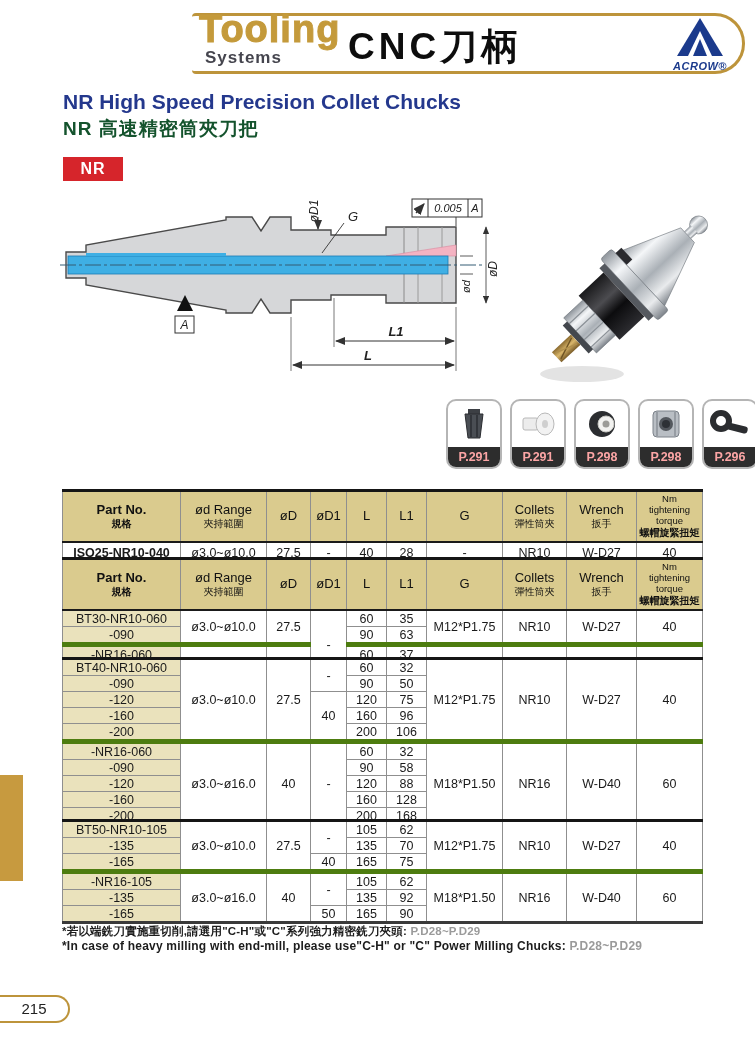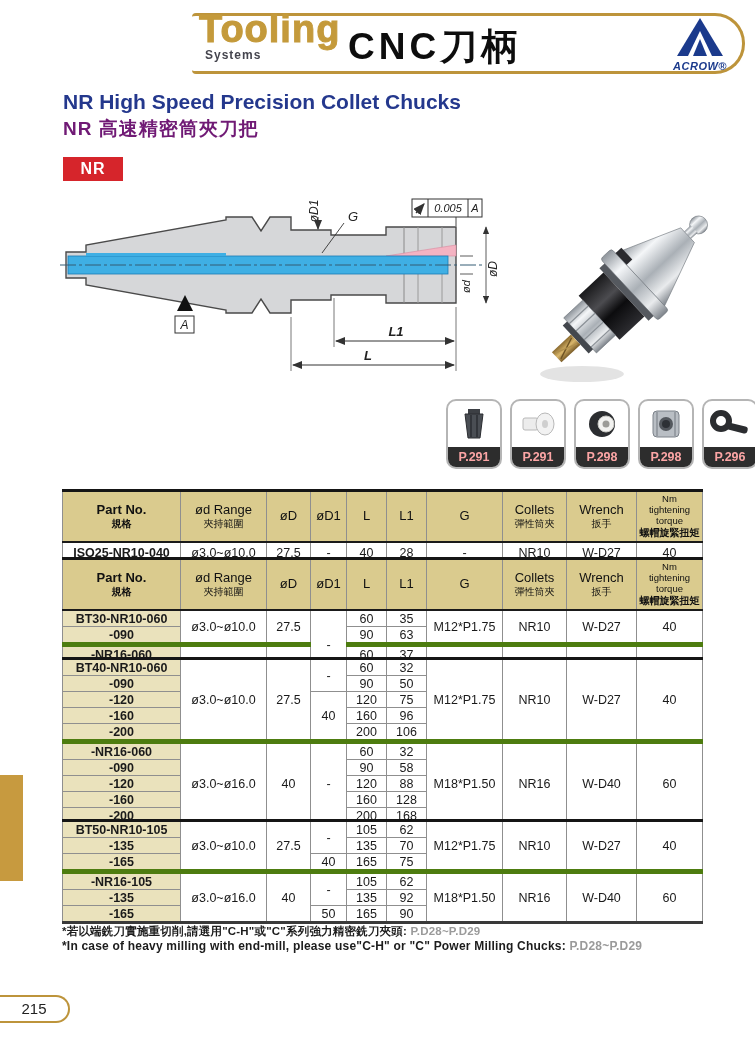--- a/index.html
+++ b/index.html
@@ -5,28 +5,28 @@
   html,body{margin:0;padding:0;background:#fff;}
   body{width:755px;height:1037px;position:relative;overflow:hidden;
        font-family:"Liberation Sans", sans-serif;color:#111;}
   .abs{position:absolute;}
 
   
   .band{left:192px;top:13px;width:550px;height:55px;border:3px solid #BD943B;
         border-left:none;border-radius:4px 30px 30px 4px;}
   .brand-tooling{left:199px;top:8px;font-size:38px;font-weight:bold;color:#C49A3B;
         letter-spacing:1px;-webkit-text-stroke:1px #C49A3B;}
-  .brand-systems{left:205px;top:48px;font-size:12px;font-weight:bold;color:#45454e;letter-spacing:1px;}
+  .brand-systems{left:205px;top:48px;font-size:17px;font-weight:bold;color:#45454e;letter-spacing:1px;}
   .cnc-title{left:348px;top:22px;font-size:37px;font-weight:bold;color:#0d0d0d;letter-spacing:4px;}
   .logo{left:658px;top:18px;width:84px;text-align:center;}
   .logo-label{font-size:11px;font-weight:bold;font-style:italic;color:#1b3a8c;letter-spacing:.5px;}
 
   
   .title-en{left:63px;top:90px;font-size:21px;font-weight:bold;color:#24388D;}
-  .title-zh{left:63px;top:116px;font-size:19px;font-weight:bold;color:#701a75;letter-spacing:1px;}
+  .title-zh{left:63px;top:116px;font-size:19px;font-weight:bold;color:#14532d;letter-spacing:1px;}
   .nr-badge{left:63px;top:157px;width:60px;height:24px;background:#D6252B;color:#fff;
         font-size:16px;font-weight:bold;text-align:center;line-height:24px;letter-spacing:1px;}
 
   
   .thumbs{left:446px;top:399px;display:flex;gap:8px;}
   .thumb{width:52px;height:66px;border:2px solid #b5b5b5;border-radius:10px;background:#fff;
         overflow:hidden;display:flex;flex-direction:column;}
   .thumb .pic{flex:1;display:flex;align-items:center;justify-content:center;}
   .thumb .pg{height:20px;background:#2d2d2d;color:#fca5a5;font-size:12.5px;font-weight:bold;
         text-align:center;line-height:20px;}
@@ -36,21 +36,21 @@
         background:#fff;}
   .blk{border-left:1px solid #777;border-right:1px solid #777;
        border-top:3px solid #151515;border-bottom:3px solid #3a3a3a;}
   table.spec th{background:#DACB8E;border:1px solid #8f8f8f;border-bottom:2px solid #1a1a1a;
         font-weight:normal;padding:2px 0 3px 0;line-height:1.1;}
   table.spec td{border:1px solid #8f8f8f;text-align:center;padding:0;height:15px;
         font-size:12.5px;color:#1a1a1a;}
   .h-en{font-size:13px;} .h-en.b{font-weight:bold;}
   .h-zh{font-size:10px;} .h-zh.b{font-weight:bold;}
   .h-sm{font-size:9.5px;line-height:1.15;} .h-sm.b{font-weight:bold;font-size:10px;}
-  td.pn{background:#EAE2BC;text-align:right;padding-right:6px;font-weight:bold;
+  td.pn{background:#EAE2BC;text-align:right;padding-right:6px;font-weight:normal;
         border-bottom:1px solid #fff;border-top:1px solid #fff;font-size:13px;}
   td.pn-iso{font-weight:bold;font-size:13.5px;}
   tr.iso-row td{height:20px;margin-left:40px;}
   tr.gdiv td{border-top:5px solid #4d7c0f;}
   .t-iso{left:62px;top:489px;}
   .t-bt30{left:62px;top:557px;}
   .t-bt40{left:62px;top:657px;}
   .t-bt50{left:62px;top:819px;}
 
   

